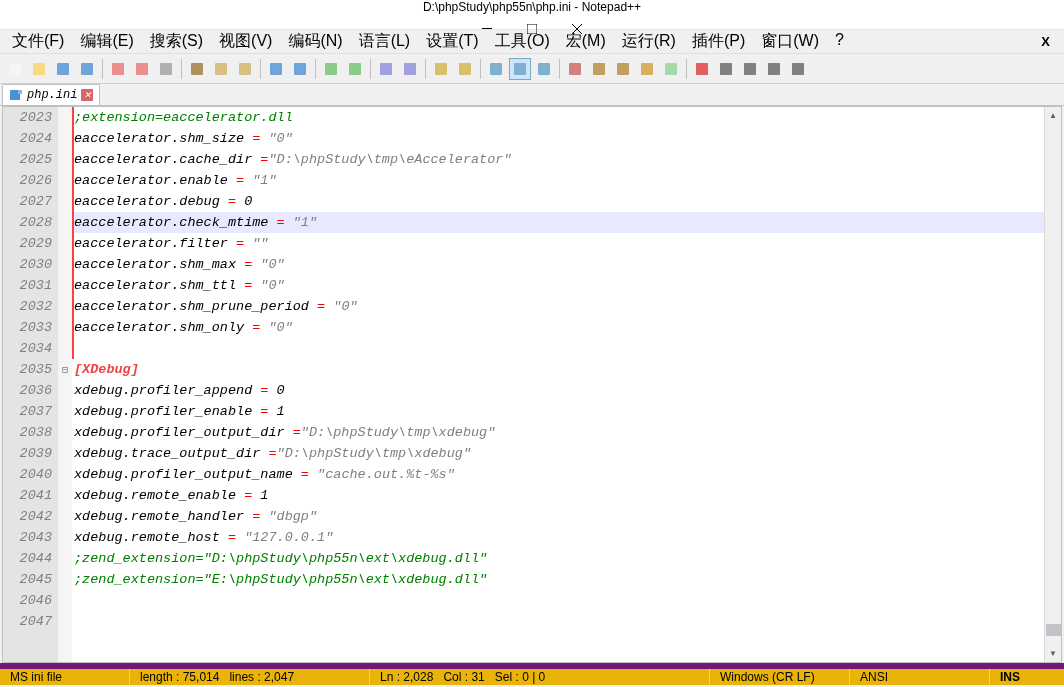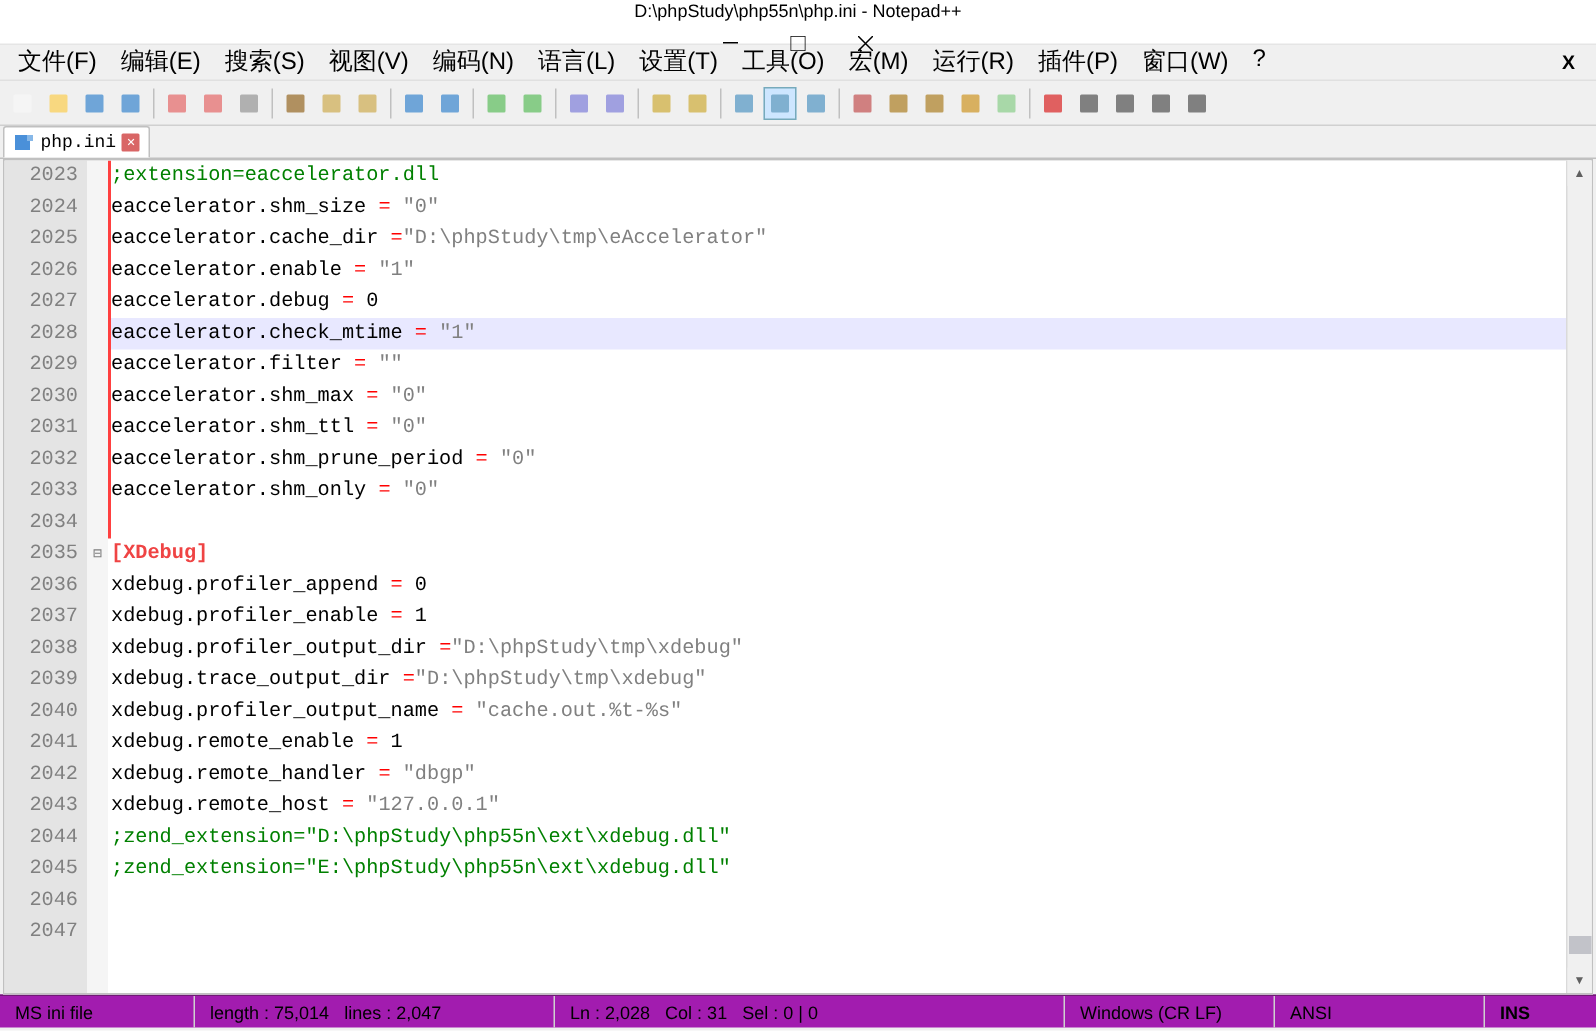--- a/index.html
+++ b/index.html
@@ -13,27 +13,27 @@
 
 .menubar { height: 24px; background: #f0f0f0; display: flex; align-items: center; padding: 0 4px; justify-content: space-between; border-bottom: 1px solid #e0e0e0; }
 .menubar .menus { display: flex; }
 .menubar .menu-item { padding: 2px 8px; font-size: 16px; cursor: default; }
 .menubar .close-x { padding: 2px 10px; font-size: 13px; font-weight: bold; }
 
 .toolbar { height: 30px; background: #f0f0f0; display: flex; align-items: center; padding: 2px 4px; gap: 2px; border-bottom: 1px solid #d0d0d0; }
 .toolbar .tbtn { width: 22px; height: 22px; display: flex; align-items: center; justify-content: center; border: 1px solid transparent; }
 .toolbar .sep { width: 1px; height: 20px; background: #c0c0c0; margin: 0 2px; }
 
-.tabbar { height: 22px; background: #f0f0f0; display: flex; align-items: flex-end; padding-left: 2px; border-bottom: 1px solid #c0c0c0; }
+.tabbar { height: 22px; background: #f0f0f0; display: flex; align-items: flex-end; padding-left: 2px; border-bottom: 1px solid #c0c0c0; font-style: italic; }
 .tab { height: 21px; background: #fff; border: 1px solid #c0c0c0; border-bottom: none; padding: 1px 6px; display: flex; align-items: center; gap: 4px; font-size: 12px; font-family: "Courier New", monospace; border-radius: 2px 2px 0 0; }
 .tab .tab-icon { width: 14px; height: 14px; }
 .tab .tab-close { width: 12px; height: 12px; background: #d96666; color: #fff; font-size: 9px; display: flex; align-items: center; justify-content: center; border-radius: 1px; }
 
 .editor-wrap { position: relative; height: 557px; background: #fff; border: 1px solid #c0c0c0; margin: 0 2px; }
-.editor { display: flex; height: 100%; overflow: hidden; }
+.editor { display: flex; height: 100%; overflow: hidden; font-style: italic; }
 .gutter { width: 55px; background: #e4e4e4; text-align: right; padding-right: 6px; font-family: "Courier New", monospace; font-size: 13.5px; color: #808080; user-select: none; }
 .gutter .ln { height: 21px; line-height: 21px; }
 .fold-col { width: 14px; background: #f5f5f5; font-family: monospace; }
 .fold-col .fc { height: 21px; display: flex; align-items: center; justify-content: center; color: #808080; font-size: 10px; }
 .code { flex: 1; font-family: "Courier New", monospace; font-size: 13.5px; background: #fff; position: relative; }
 .code .line { height: 21px; line-height: 21px; white-space: pre; padding-left: 2px; }
 .code .line.hl { background: #e8e8ff; }
 .mkline { position: absolute; left: 0; top: 0; width: 2px; background: #ff4040; }
 
 .kw { color: #000; }
@@ -42,21 +42,21 @@
 .com { color: #008000; }
 .sect { color: #ef4444; font-weight: bold; }
 .num { color: #000; }
 .ws { color: #ff8000; }
 
 .scrollbar-v { position: absolute; right: 0; top: 0; width: 17px; height: 100%; background: #f0f0f0; border-left: 1px solid #dadada; }
 .sb-btn { height: 17px; background: #f0f0f0; display: flex; align-items: center; justify-content: center; color: #606060; font-size: 8px; }
 .sb-track { position: absolute; top: 17px; bottom: 17px; width: 100%; }
 .sb-thumb { position: absolute; width: 15px; left: 1px; background: #c2c3c9; border-radius: 0; }
 
-.statusbar { height: 22px; background: #a21caf; display: flex; align-items: center; font-size: 12px; border-top: 1px solid #701a75; }
+.statusbar { height: 22px; background: #eab308; display: flex; align-items: center; font-size: 12px; border-top: 6px solid #701a75; }
 .statusbar .cell { padding: 0 10px; border-right: 1px solid #d0d0d0; height: 100%; display: flex; align-items: center; }
 .statusbar .cell.first { width: 130px; }
 </style>
 </head>
 <body>
 
 <div class="titlebar">
   <svg class="app-icon" viewBox="0 0 16 16">
       <rect width="16" height="16" fill="#8fb66f"></rect>
       <rect x="3" y="3" width="10" height="10" fill="#fff"></rect>

